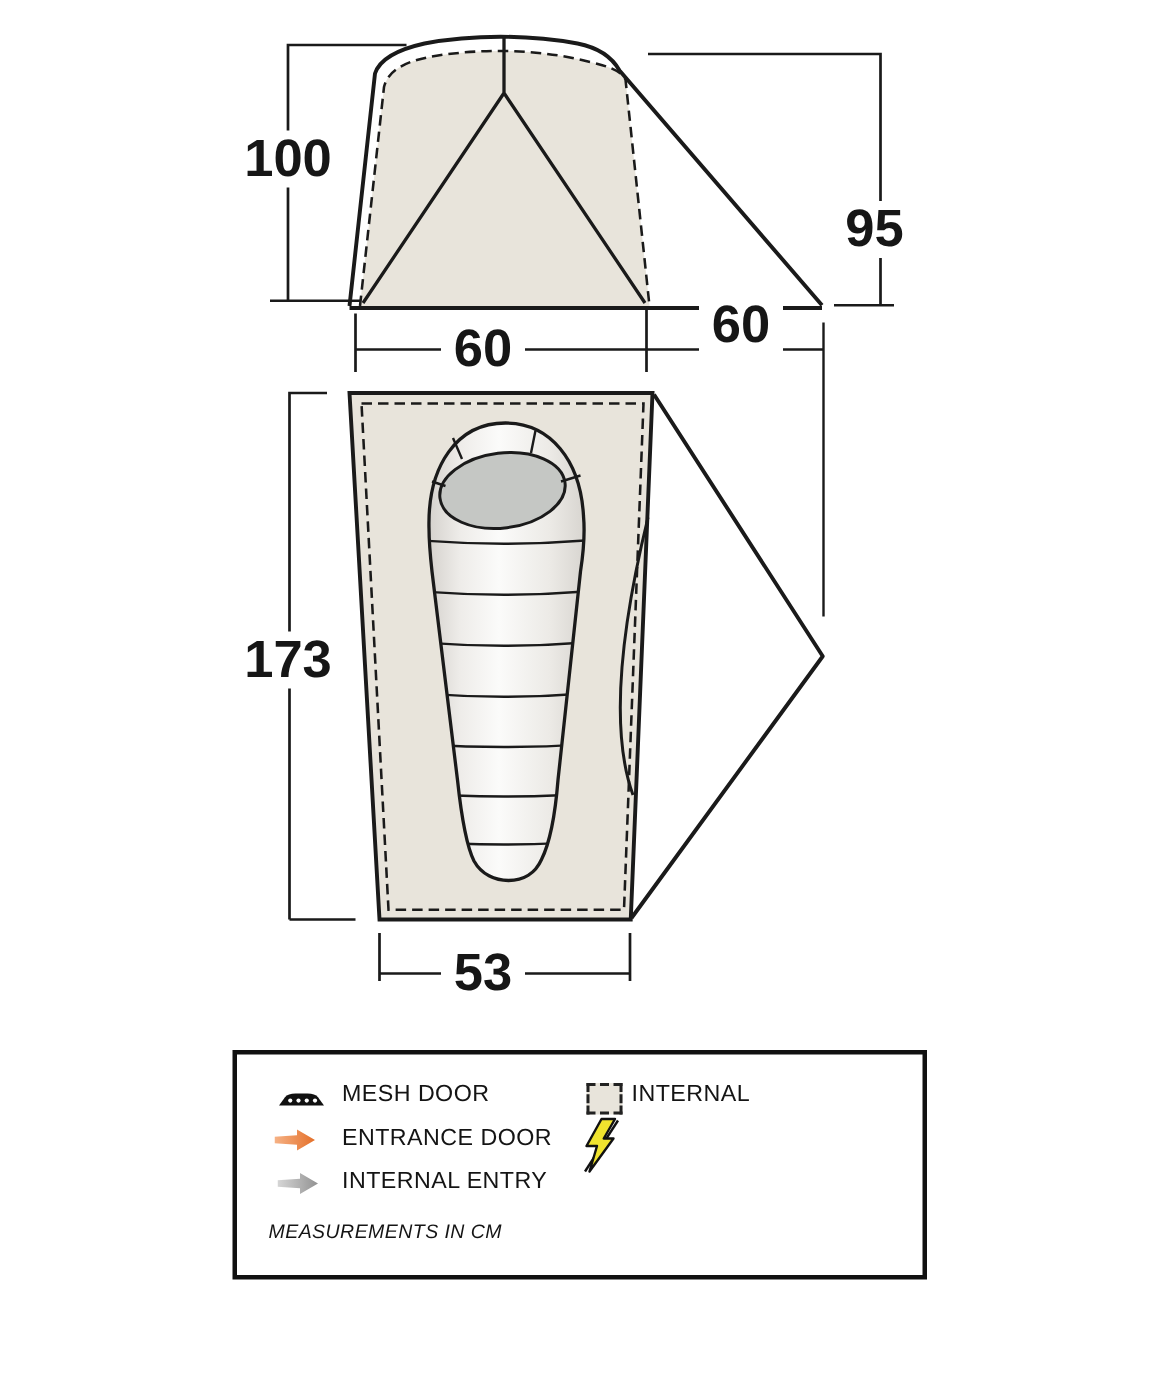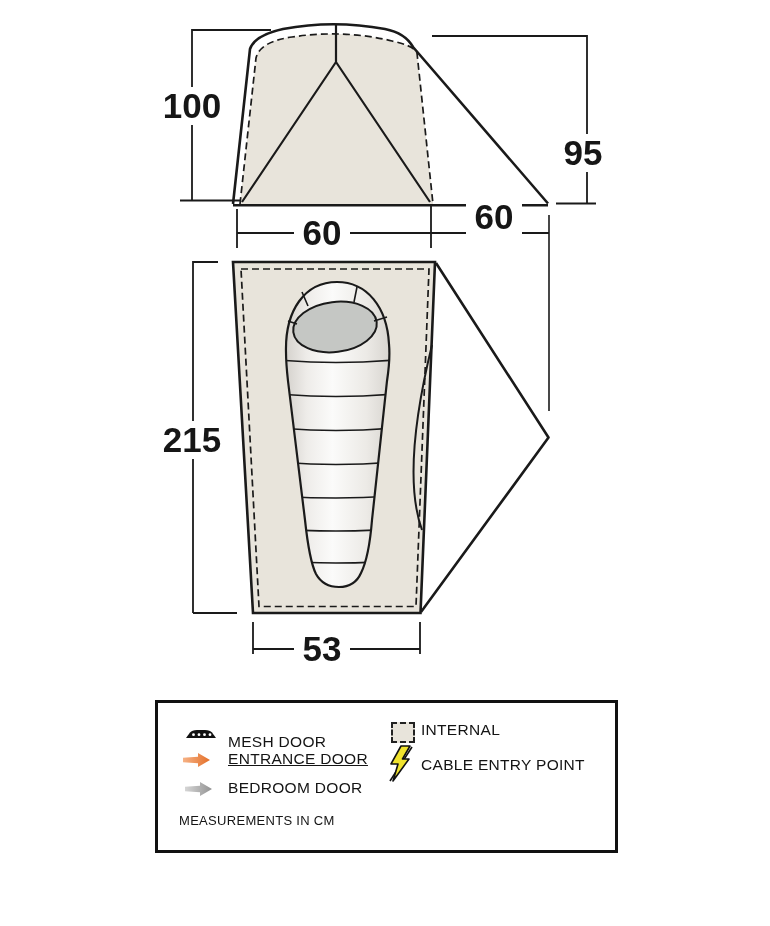--- a/index.html
+++ b/index.html
@@ -41,20 +41,21 @@
     letter-spacing:0.3px;
     color:#141414;
     white-space:nowrap;
   }
   .leg-note{
     position:absolute;
     left:21px;top:110px;
     font-size:13px;
     letter-spacing:0.3px;
     color:#141414;
+    font-style:italic;
   }
   .bedroom-swatch{
     position:absolute;
     left:233px;top:19px;
     width:20px;height:17px;
     border:2px dashed #222;
     background:#e8e4db;
   }
 </style>
 </head>
@@ -137,69 +138,68 @@
       <path d="M218,262 L193,262 L193,613 M193,613 L237,613"></path>
 
       <path d="M253,649 L420,649 M253,622 L253,654 M420,622 L420,654"></path>
     </g>
   </svg>
 
   <div class="dim d100">100</div>
   <div class="dim d95">95</div>
   <div class="dim d90">60</div>
   <div class="dim d60">60</div>
-  <div class="dim d215">215</div>
+  <div class="dim d215">173</div>
   <div class="dim d75">53</div>
 
   <div id="legend-box">
 
     <span class="leg-item" style="left:27px;top:22px;">
       <svg width="32" height="10" viewBox="0 0 32 10">
         <path d="M1,9 L31,9 L27,3.5 Q25,1 20,1 L12,1 Q7,1 5,3.5 Z" fill="#111"></path>
         <circle cx="8.5" cy="5.7" r="1.4" fill="#fff"></circle>
         <circle cx="14" cy="5.7" r="1.4" fill="#fff"></circle>
         <circle cx="19.5" cy="5.7" r="1.4" fill="#fff"></circle>
         <circle cx="25" cy="5.7" r="1.4" fill="#fff"></circle>
       </svg>
     </span>
-    <span class="leg-label" style="left:70px;top:18px;margin-top:12px;">MESH DOOR</span>
+    <span class="leg-label" style="left:70px;top:18px;">MESH DOOR</span>
 
     <span class="leg-item" style="left:25px;top:49px;">
       <svg width="28" height="16" viewBox="0 0 28 16">
         <defs>
           <linearGradient id="orGrad" x1="0" y1="0" x2="1" y2="0">
             <stop offset="0" stop-color="#f6b285"></stop>
             <stop offset="1" stop-color="#e4702a"></stop>
           </linearGradient>
         </defs>
         <path d="M0,5.8 L15,4.8 L15,1 L27,8 L15,15 L15,11.2 L0,10.2 Z" fill="url(#orGrad)"></path>
       </svg>
     </span>
-    <span class="leg-label" style="left:70px;top:47px;text-decoration:underline;">ENTRANCE DOOR</span>
+    <span class="leg-label" style="left:70px;top:47px;">ENTRANCE DOOR</span>
 
     <span class="leg-item" style="left:27px;top:78px;">
       <svg width="28" height="16" viewBox="0 0 28 16">
         <defs>
           <linearGradient id="grGrad" x1="0" y1="0" x2="1" y2="0">
             <stop offset="0" stop-color="#d6d6d6"></stop>
             <stop offset="1" stop-color="#929292"></stop>
           </linearGradient>
         </defs>
         <path d="M0,5.8 L15,4.8 L15,1 L27,8 L15,15 L15,11.2 L0,10.2 Z" fill="url(#grGrad)"></path>
       </svg>
     </span>
-    <span class="leg-label" style="left:70px;top:76px;">BEDROOM DOOR</span>
+    <span class="leg-label" style="left:70px;top:76px;">INTERNAL ENTRY</span>
 
     <span class="bedroom-swatch"></span>
     <span class="leg-label" style="left:263px;top:18px;">INTERNAL</span>
 
     <span class="leg-item" style="left:228px;top:41px;">
       <svg width="30" height="40" viewBox="0 0 30 40">
         <path d="M26,3 L4,37" stroke="#111" stroke-width="1.6" fill="none"></path>
         <path d="M15,2 L24,2 L16.5,15 L23,15 L7,37 L12,20 L5,20 Z" fill="#f0e32e" stroke="#111" stroke-width="1.6" stroke-linejoin="round"></path>
       </svg>
     </span>
-    <span class="leg-label" style="left:263px;top:53px;">CABLE ENTRY POINT</span>
 
     <span class="leg-note">MEASUREMENTS IN CM</span>
   </div>
 
 </div>
 
 </body></html>

